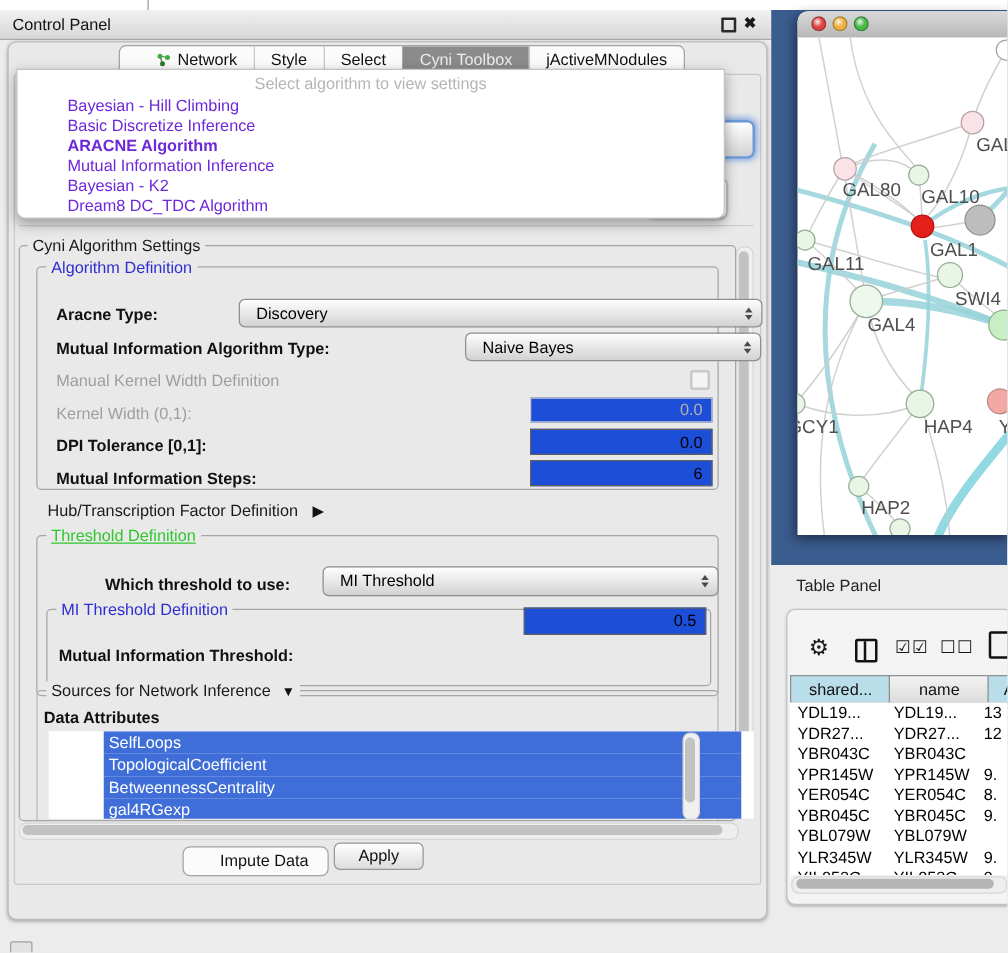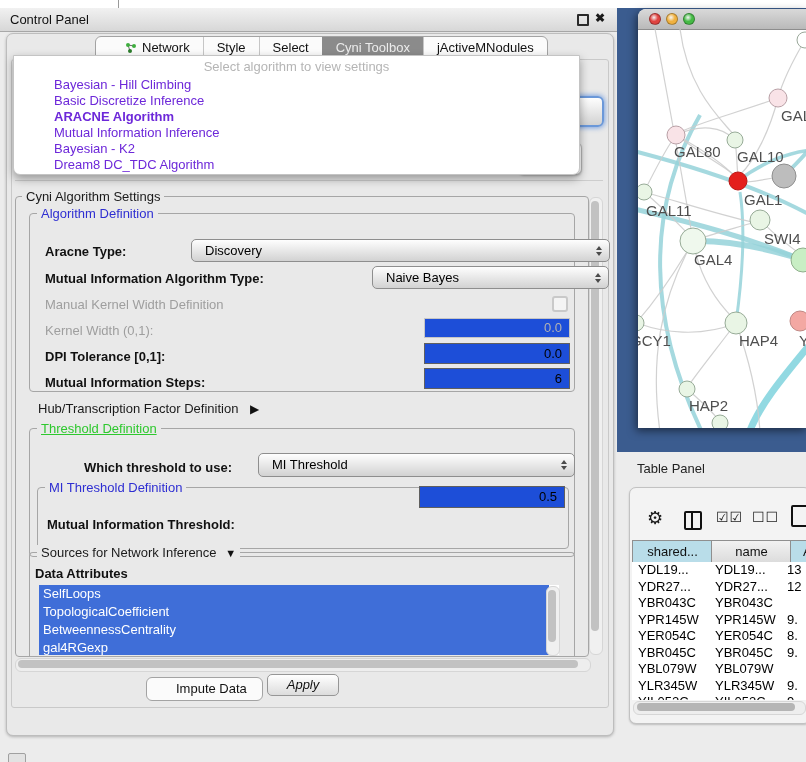--- a/index.html
+++ b/index.html
@@ -57,21 +57,21 @@
   .tri{font-size:12px;color:#111;}
   
   .attr-list{background:#fff;overflow:hidden;}
   .attr-item{height:18px;line-height:18px;padding-left:4px;background:#3f6ed8;color:#fff;width:506px;}
   
   .sb-track-v{background:#f0f0f0;border:1px solid #d6d6d6;border-radius:6px;}
   .sb-track-h{background:#eeeeee;border:1px solid #d6d6d6;border-radius:6px;}
   .sb-thumb{position:absolute;background:#c2c2c2;border-radius:5px;}
   
   .btn{background:linear-gradient(#ffffff,#dcdcdc);border:1px solid #969696;border-radius:5px;
-       text-align:center;color:#111;font-style:italic;}
+       text-align:center;color:#111;}
   
   .mini-ic{left:8px;top:753px;width:16px;height:12px;border:1px solid #a0a0a0;background:#e2e2e2;border-radius:2px;}
   
   .desktop{left:617px;top:8px;width:189px;height:444px;background:#3b5c8f;}
   .net-win{left:638px;top:9px;width:170px;height:419px;background:#fff;border-radius:8px 0 0 0;
            box-shadow:-2px 3px 9px rgba(0,0,0,.5);overflow:hidden;}
   .net-titlebar{position:absolute;left:0;top:0;width:100%;height:20px;
                 background:linear-gradient(#d9d9d9,#b9b9b9);border-bottom:1px solid #8d8d8d;border-radius:8px 0 0 0;}
   .tl{position:absolute;top:4px;width:12px;height:12px;border-radius:50%;}
   .netsvg{position:absolute;left:638px;top:29px;}
@@ -196,21 +196,21 @@
   <div class="abs gbox-title t-blue" style="left:45px;top:480px;">MI Threshold Definition</div>
   <div class="abs lbl b" style="left:47px;top:517px;">Mutual Information Threshold:</div>
   <div class="abs tfield" style="left:419px;top:486px;width:137px;height:20px;line-height:20px;">0.5</div>
 
   <div class="abs gbox" style="left:29px;top:552px;width:544px;height:103px;border-bottom:none;border-radius:4px 4px 0 0;"></div>
   <div class="abs gbox-title" style="left:37px;top:545px;">
     <span>Sources for Network Inference</span>
     <span class="tri" style="font-size:11px;margin-left:5px;">▼</span>
   </div>
   <div class="abs lbl b" style="left:35px;top:566px;">Data Attributes</div>
-  <div class="abs attr-list" id="attr-list" style="left:39px;top:585px;width:520px;height:70px;">
+  <div class="abs attr-list" id="attr-list" style="left:39px;top:585px;width:520px;height:70px;padding-left:44px;">
       <div class="attr-item">SelfLoops</div>
       <div class="attr-item">TopologicalCoefficient</div>
       <div class="attr-item">BetweennessCentrality</div>
       <div class="attr-item">gal4RGexp</div>
     </div>
   <div class="abs sb-track-v" style="left:546px;top:586px;width:12px;height:68px;">
     <div class="sb-thumb" style="left:1px;top:3px;width:8px;height:52px;"></div>
   </div>
 
   <div class="abs sb-track-h" style="left:15px;top:658px;width:574px;height:12px;">

